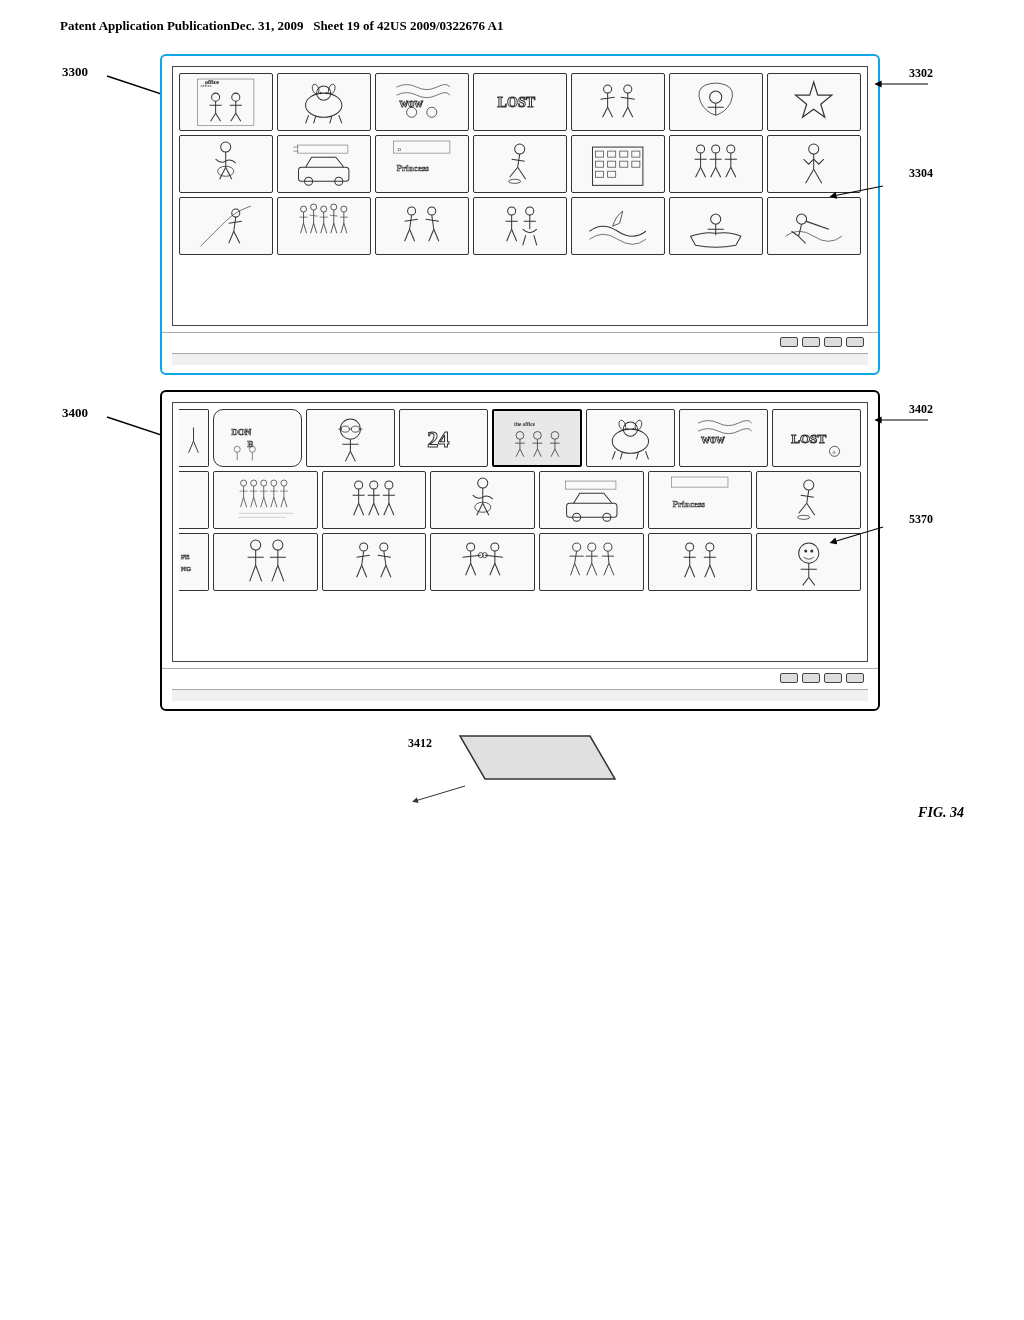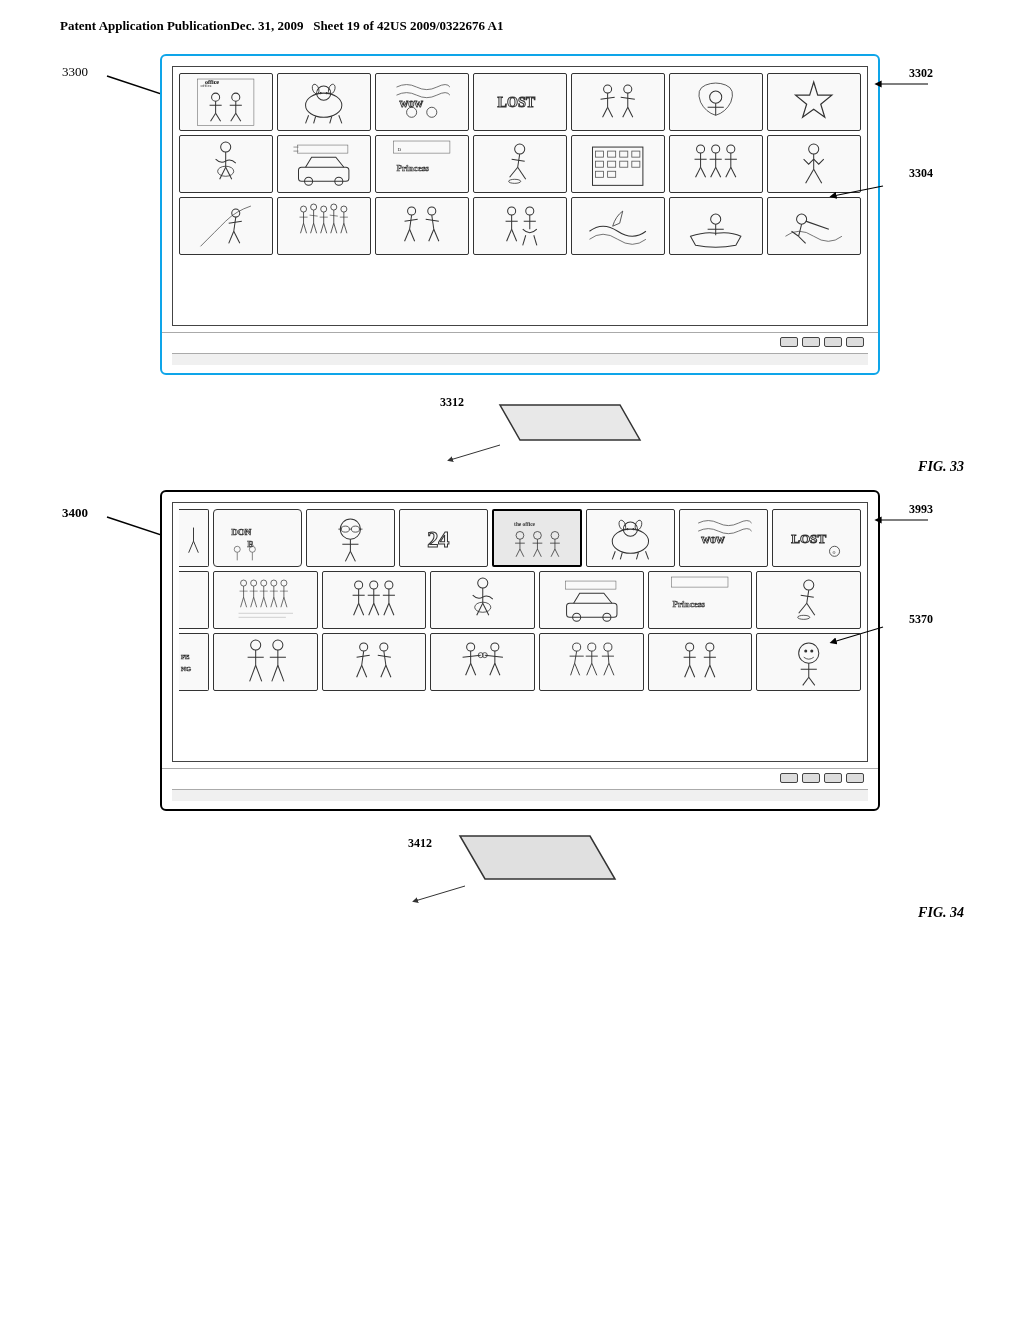--- a/index.html
+++ b/index.html
@@ -28,21 +28,21 @@
   <span>Patent Application Publication</span>
   <span>
     <span>Dec. 31, 2009</span>&nbsp;&nbsp;
     <span>Sheet 19 of 42</span>
   </span>
   <span>US 2009/0322676 A1</span>
 </div>
 
 <div style="position: relative; padding: 10px 60px 0 60px;">
 
-  <div style="position: absolute; left: 62px; top: 20px; font-size: 13px; font-weight: normal;">3300</div>
+  <div style="position: absolute; left: 62px; top: 20px; font-size: 13px; font-weight: bold;">3300</div>
 
   <svg style="position:absolute; left:62px; top:14px; width:100px; height:40px;">
     <line x1="45" y1="18" x2="105" y2="38" stroke="#000" stroke-width="1.5" marker-end="url(#arr)"></line>
     <defs>
       <marker id="arr" markerWidth="6" markerHeight="6" refX="3" refY="3" orient="auto">
         <path d="M0,0 L6,3 L0,6 Z" fill="#000"></path>
       </marker>
     </defs>
   </svg>
 
@@ -355,59 +355,39 @@
       <div style="display:flex; gap:4px;">
         <div style="width:18px; height:10px; border:1.5px solid #444; border-radius:2px; background:#ddd;"></div>
         <div style="width:18px; height:10px; border:1.5px solid #444; border-radius:2px; background:#ddd;"></div>
         <div style="width:18px; height:10px; border:1.5px solid #444; border-radius:2px; background:#ddd;"></div>
         <div style="width:18px; height:10px; border:1.5px solid #444; border-radius:2px; background:#ddd;"></div>
       </div>
     </div>
     <div style="height:12px; margin:0 10px 8px 10px; border-top:1px solid #aaa; background:#f0f0f0;"></div>
   </div>
 
-  <div style="position:relative; height:90px; margin-left:300px; margin-top:10px;">
-
-    <div style="position:absolute; left:80px; top:10px; font-size:12px; font-weight:bold;">3312</div>
-
-    <div style="position:absolute; left:230px; top:25px; font-size:12px; font-weight:bold;">3310</div>
-
-    <svg width="300" height="80" style="position:absolute; left:60px; top:0;">
-
-      <polygon points="80,20 200,20 220,55 100,55" fill="#e8e8e8" stroke="#333" stroke-width="1.5"></polygon>
-
-      <line x1="80" y1="60" x2="30" y2="75" stroke="#333" stroke-width="1" marker-end="url(#arrw)"></line>
-      <defs>
-        <marker id="arrw" markerWidth="6" markerHeight="6" refX="3" refY="3" orient="auto">
-          <path d="M0,0 L6,3 L0,6 Z" fill="#333"></path>
-        </marker>
-      </defs>
-    </svg>
-
-    <div style="position:absolute; right:0px; bottom:0px; font-size:14px; font-weight:bold; font-style:italic;">FIG. 33</div>
-  </div>
 
 </div>
 
 <div style="position: relative; padding: 5px 60px 0 60px; margin-top: 10px;">
 
   <div style="position: absolute; left: 62px; top: 20px; font-size: 13px; font-weight: bold;">3400</div>
 
   <svg style="position:absolute; left:62px; top:14px; width:100px; height:40px;">
     <line x1="45" y1="18" x2="105" y2="38" stroke="#000" stroke-width="1.5" marker-end="url(#arr4)"></line>
     <defs>
       <marker id="arr4" markerWidth="6" markerHeight="6" refX="3" refY="3" orient="auto">
         <path d="M0,0 L6,3 L0,6 Z" fill="#000"></path>
       </marker>
     </defs>
   </svg>
 
   <div style="position:relative; border: 2px solid #000; border-radius: 6px; margin-left: 100px; width: 720px; background: #fff;">
 
-    <div style="position:absolute; right:-55px; top:10px; font-size:12px; font-weight:bold;">3993</div>
+    <div style="position:absolute; right:-55px; top:10px; font-size:12px; font-weight:bold;">3402</div>
     <svg style="position:absolute; right:-55px; top:18px; width:60px; height:20px;">
       <line x1="55" y1="10" x2="5" y2="10" stroke="#000" stroke-width="1.2" marker-end="url(#arr5)"></line>
       <defs>
         <marker id="arr5" markerWidth="6" markerHeight="6" refX="3" refY="3" orient="auto">
           <path d="M0,0 L6,3 L0,6 Z" fill="#000"></path>
         </marker>
       </defs>
     </svg>
 
     <div style="position:absolute; right:-55px; top:120px; font-size:12px; font-weight:bold;">5370</div>
@@ -425,21 +405,21 @@
       <div style="display: grid; grid-template-columns: 30px repeat(7, 1fr); gap: 4px; margin-bottom: 4px;">
 
         <div style="border:1.5px solid #333; border-left:none; border-radius:0 2px 2px 0; height:58px; display:flex; align-items:center; justify-content:center; overflow:hidden; background:#f9f9f9;">
           <svg width="100%" height="90%" viewBox="0 0 30 50">
             <line x1="15" y1="14" x2="15" y2="28" stroke="#333" stroke-width="1"></line>
             <line x1="15" y1="28" x2="10" y2="40" stroke="#333" stroke-width="1"></line>
             <line x1="15" y1="28" x2="20" y2="40" stroke="#333" stroke-width="1"></line>
           </svg>
         </div>
 
-        <div style="border:1.5px solid #333; border-radius:4px; height:58px; display:flex; align-items:center; justify-content:center; overflow:hidden; background:#f9f9f9;">
+        <div style="border:1.5px solid #333; border-radius:10px; height:58px; display:flex; align-items:center; justify-content:center; overflow:hidden; background:#f9f9f9;">
           <svg width="95%" height="90%" viewBox="0 0 60 50">
             <text x="4" y="22" font-size="9" font-weight="bold" fill="none" stroke="#333" stroke-width="0.7">DON</text>
             <text x="20" y="34" font-size="9" font-weight="bold" fill="none" stroke="#333" stroke-width="0.7">B</text>
 
             <circle cx="10" cy="36" r="3" fill="none" stroke="#555" stroke-width="0.7"></circle>
             <line x1="10" y1="39" x2="10" y2="47" stroke="#555" stroke-width="0.7"></line>
             <circle cx="25" cy="36" r="3" fill="none" stroke="#555" stroke-width="0.7"></circle>
             <line x1="25" y1="39" x2="25" y2="47" stroke="#555" stroke-width="0.7"></line>
           </svg>
         </div>

